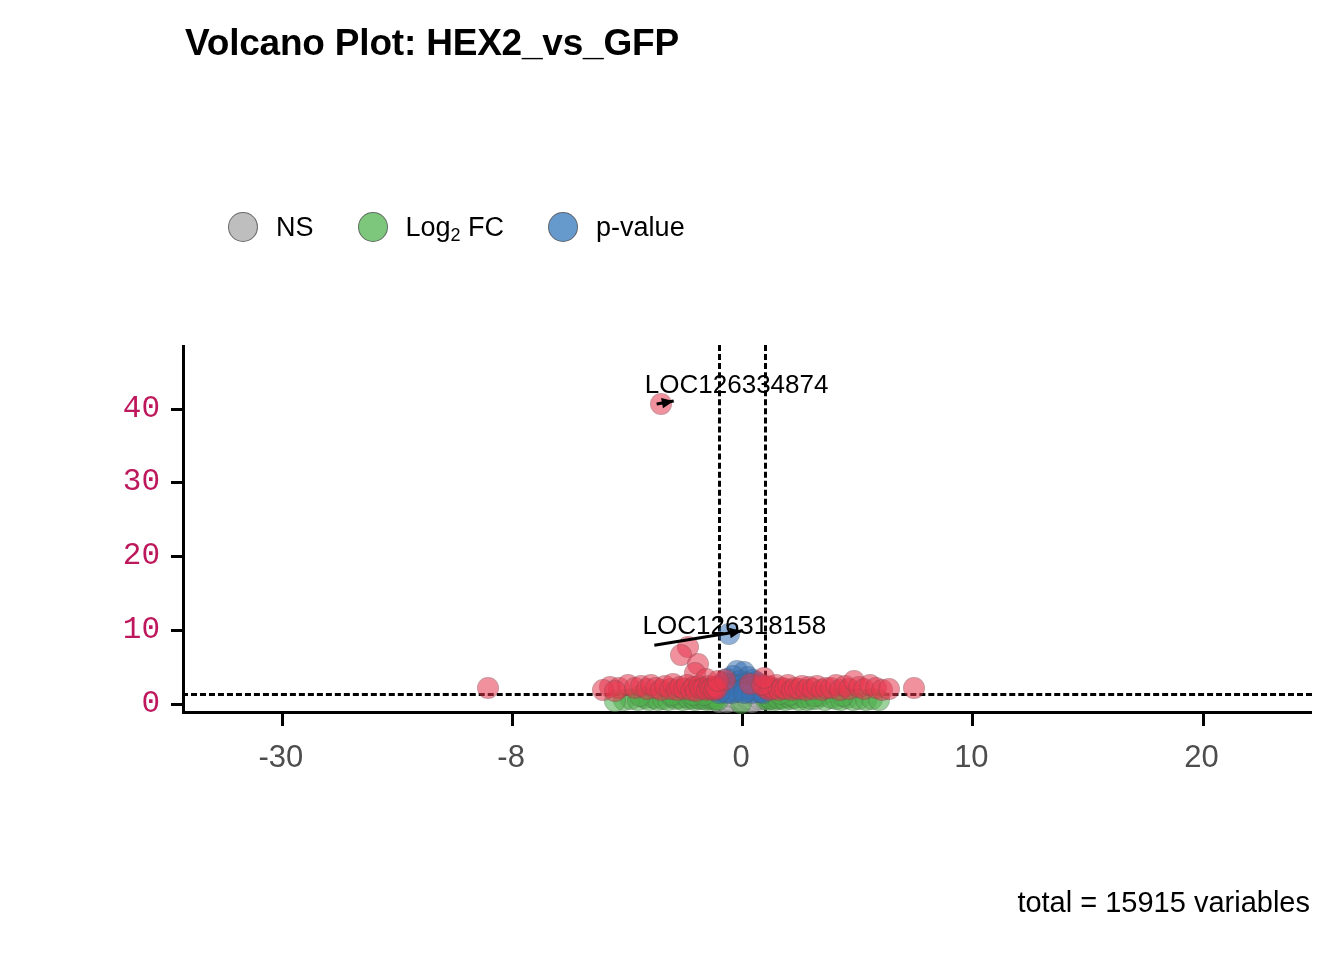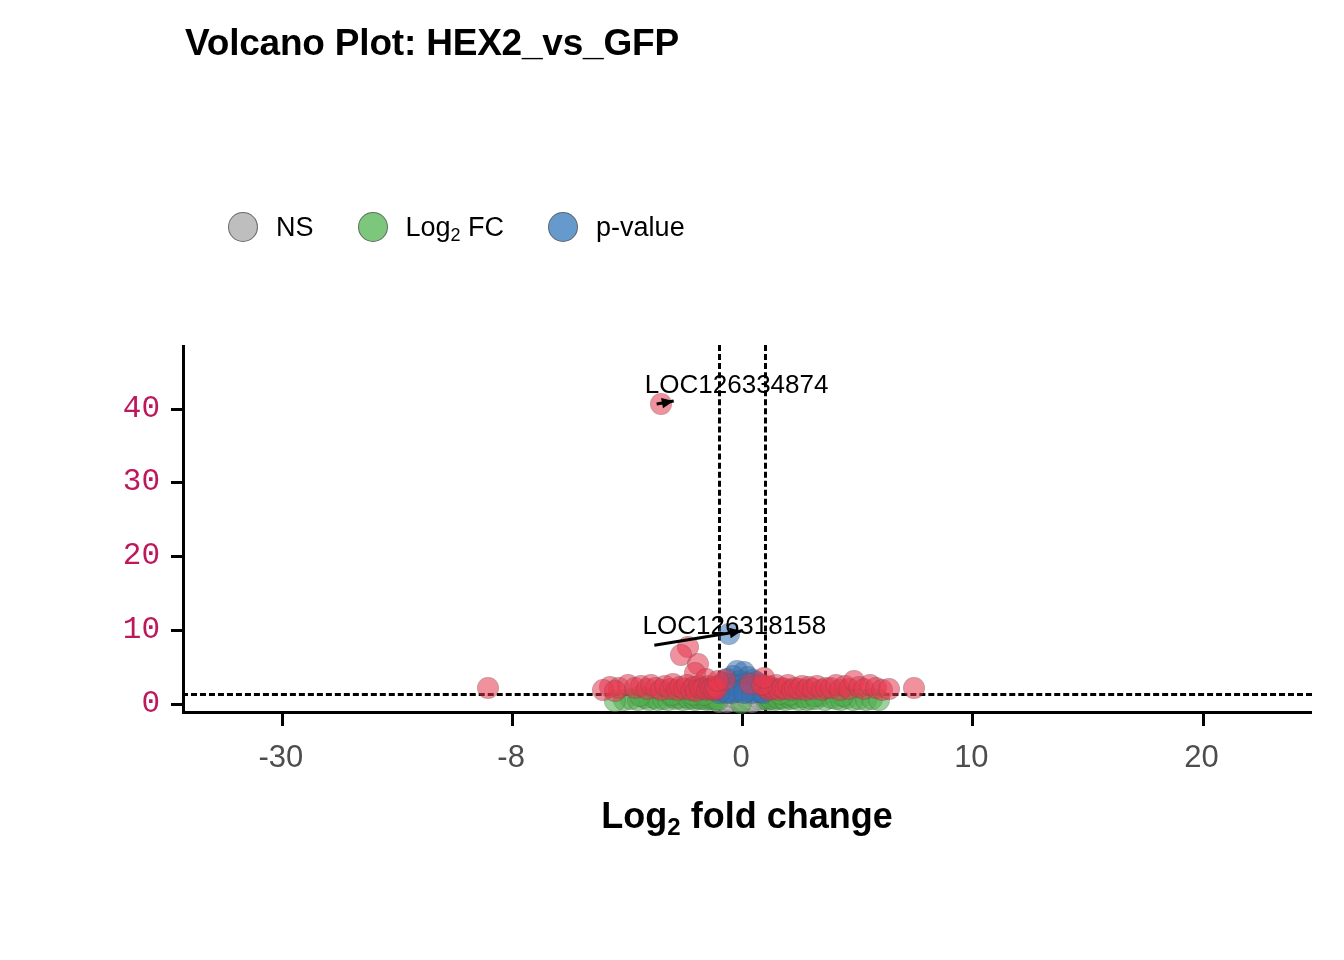--- a/index.html
+++ b/index.html
@@ -408,17 +408,15 @@
           <line x1="472.3421588594705" y1="300.2404809619238" x2="559.5885947046843" y2="286.09018036072143" stroke="#000" stroke-width="3"></line>
           <polygon points="559.5885947046843,286.09018036072143 548.720195053059,293.2230541863651 547.022896540952,282.75802945507866" fill="#000"></polygon>
         </svg>
       </div>
   </div>
 
   <div class="y-axis-title">
     
   </div>
 
-  <div class="x-axis-title">
-    <span>Log</span><sub>2</sub><span> fold change</span>
-  </div>
-
+
+  <div class="total-label">total = 15915 variables</div>
 </div>
 
 </body></html>

